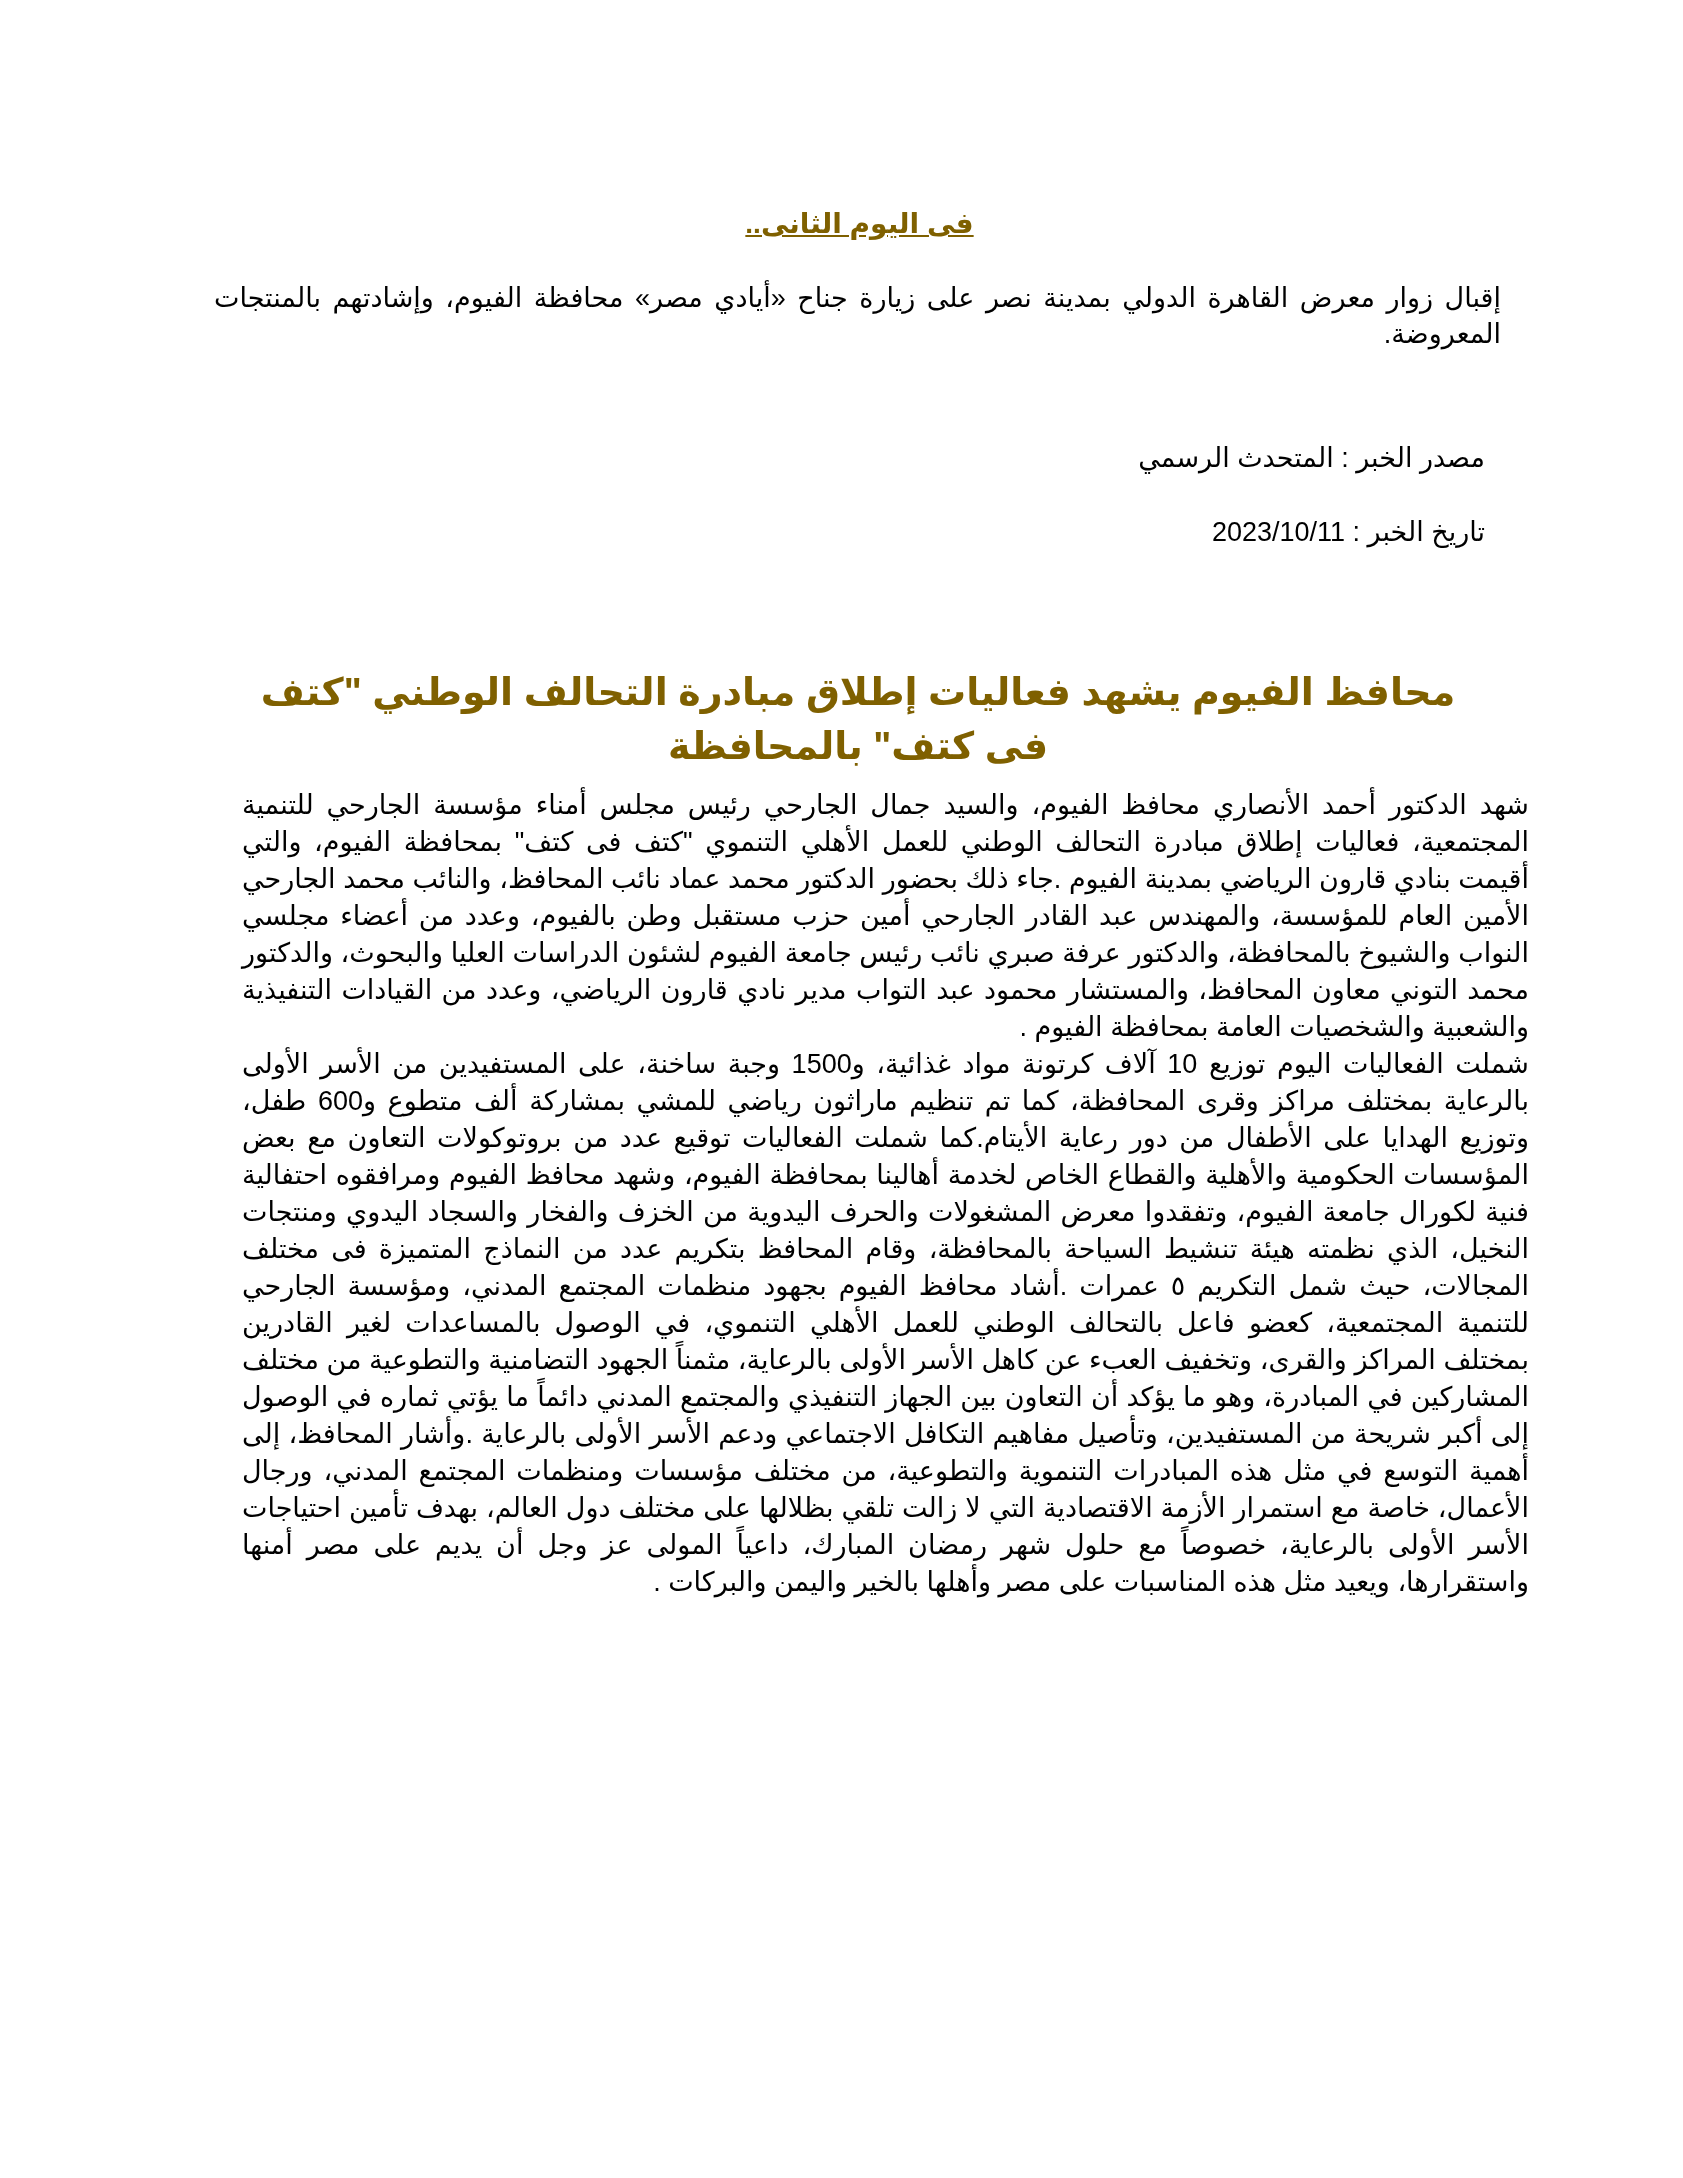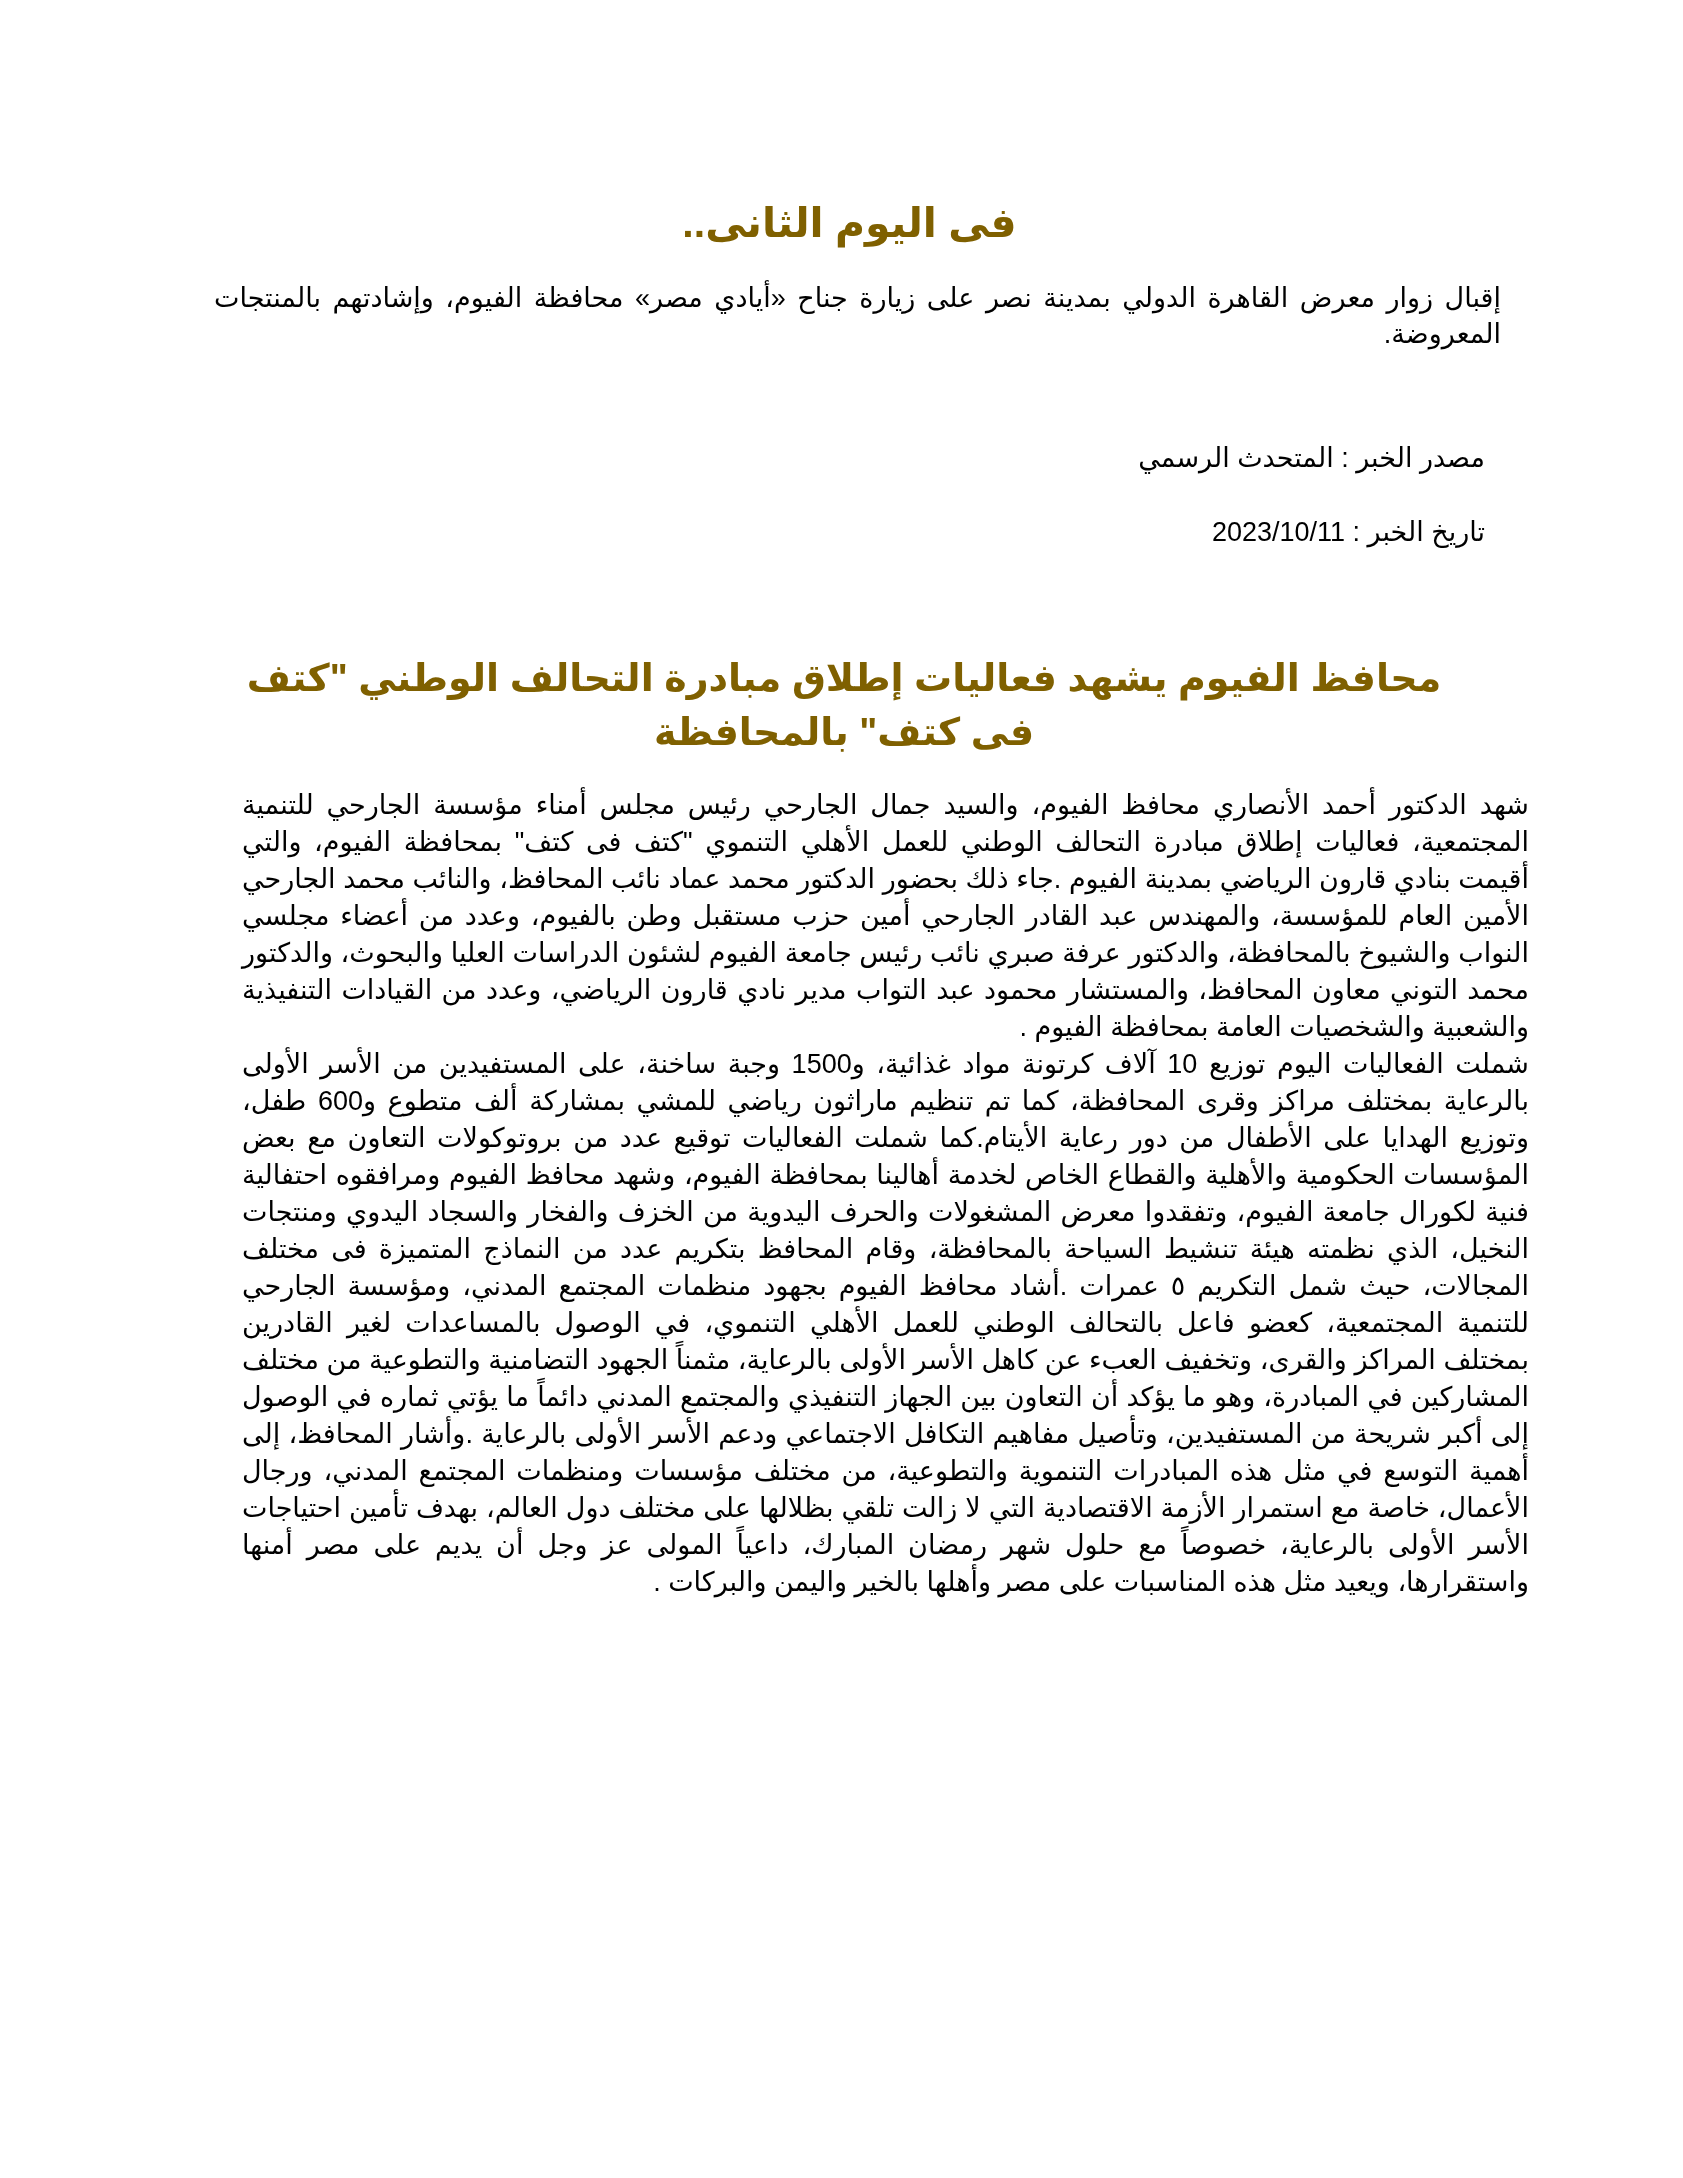--- a/index.html
+++ b/index.html
@@ -18,27 +18,28 @@
     .page {
       position: absolute;
       left: 198px;
       top: 0;
       width: 1287px;
       direction: rtl;
     }
     .title-1 {
       position: absolute;
       top: 196px;
-      left: 8px;
+      left: 18px;
       width: 1287px;
       text-align: center;
-      font-size: 41px;
+      font-size: 28px;
       font-weight: bold;
       color: #7f6000;
       line-height: 55px;
+      text-decoration: underline;
     }
     .lede {
       position: absolute;
       top: 280px;
       left: 16px;
       width: 1287px;
       font-size: 27px;
       line-height: 36px;
       text-align: justify;
     }
@@ -88,21 +89,21 @@
 <div class="page">
 
   <h1 class="title-1" style="margin:0;">فى اليوم الثانى..</h1>
 
   <p class="lede" style="margin:0;">إقبال زوار معرض القاهرة الدولي بمدينة نصر على زيارة جناح «أيادي مصر» محافظة الفيوم، وإشادتهم بالمنتجات المعروضة.</p>
 
   <div class="meta-source">مصدر الخبر : المتحدث الرسمي</div>
 
   <div class="meta-date">تاريخ الخبر : 2023/10/11</div>
 
-  <h2 class="title-2" style="margin:2px;">محافظ الفيوم يشهد فعاليات إطلاق مبادرة التحالف الوطني "كتف فى كتف" بالمحافظة</h2>
+  <h2 class="title-2" style="margin:16px;">محافظ الفيوم يشهد فعاليات إطلاق مبادرة التحالف الوطني "كتف فى كتف" بالمحافظة</h2>
 
   <div class="body-text">
     <p>شهد الدكتور أحمد الأنصاري محافظ الفيوم، والسيد جمال الجارحي رئيس مجلس أمناء مؤسسة الجارحي للتنمية المجتمعية، فعاليات إطلاق مبادرة التحالف الوطني للعمل الأهلي التنموي "كتف فى كتف" بمحافظة الفيوم، والتي أقيمت بنادي قارون الرياضي بمدينة الفيوم .جاء ذلك بحضور الدكتور محمد عماد نائب المحافظ، والنائب محمد الجارحي الأمين العام للمؤسسة، والمهندس عبد القادر الجارحي أمين حزب مستقبل وطن بالفيوم، وعدد من أعضاء مجلسي النواب والشيوخ بالمحافظة، والدكتور عرفة صبري نائب رئيس جامعة الفيوم لشئون الدراسات العليا والبحوث، والدكتور محمد التوني معاون المحافظ، والمستشار محمود عبد التواب مدير نادي قارون الرياضي، وعدد من القيادات التنفيذية والشعبية والشخصيات العامة بمحافظة الفيوم .</p>
     <p>شملت الفعاليات اليوم توزيع 10 آلاف كرتونة مواد غذائية، و1500 وجبة ساخنة، على المستفيدين من الأسر الأولى بالرعاية بمختلف مراكز وقرى المحافظة، كما تم تنظيم ماراثون رياضي للمشي بمشاركة ألف متطوع و600 طفل، وتوزيع الهدايا على الأطفال من دور رعاية الأيتام.كما شملت الفعاليات توقيع عدد من بروتوكولات التعاون مع بعض المؤسسات الحكومية والأهلية والقطاع الخاص لخدمة أهالينا بمحافظة الفيوم، وشهد محافظ الفيوم ومرافقوه احتفالية فنية لكورال جامعة الفيوم، وتفقدوا معرض المشغولات والحرف اليدوية من الخزف والفخار والسجاد اليدوي ومنتجات النخيل، الذي نظمته هيئة تنشيط السياحة بالمحافظة، وقام المحافظ بتكريم عدد من النماذج المتميزة فى مختلف المجالات، حيث شمل التكريم ٥ عمرات .أشاد محافظ الفيوم بجهود منظمات المجتمع المدني، ومؤسسة الجارحي للتنمية المجتمعية، كعضو فاعل بالتحالف الوطني للعمل الأهلي التنموي، في الوصول بالمساعدات لغير القادرين بمختلف المراكز والقرى، وتخفيف العبء عن كاهل الأسر الأولى بالرعاية، مثمناً الجهود التضامنية والتطوعية من مختلف المشاركين في المبادرة، وهو ما يؤكد أن التعاون بين الجهاز التنفيذي والمجتمع المدني دائماً ما يؤتي ثماره في الوصول إلى أكبر شريحة من المستفيدين، وتأصيل مفاهيم التكافل الاجتماعي ودعم الأسر الأولى بالرعاية .وأشار المحافظ، إلى أهمية التوسع في مثل هذه المبادرات التنموية والتطوعية، من مختلف مؤسسات ومنظمات المجتمع المدني، ورجال الأعمال، خاصة مع استمرار الأزمة الاقتصادية التي لا زالت تلقي بظلالها على مختلف دول العالم، بهدف تأمين احتياجات الأسر الأولى بالرعاية، خصوصاً مع حلول شهر رمضان المبارك، داعياً المولى عز وجل أن يديم على مصر أمنها واستقرارها، ويعيد مثل هذه المناسبات على مصر وأهلها بالخير واليمن والبركات .</p>
   </div>
 
 </div>
 
 
 </body></html>

